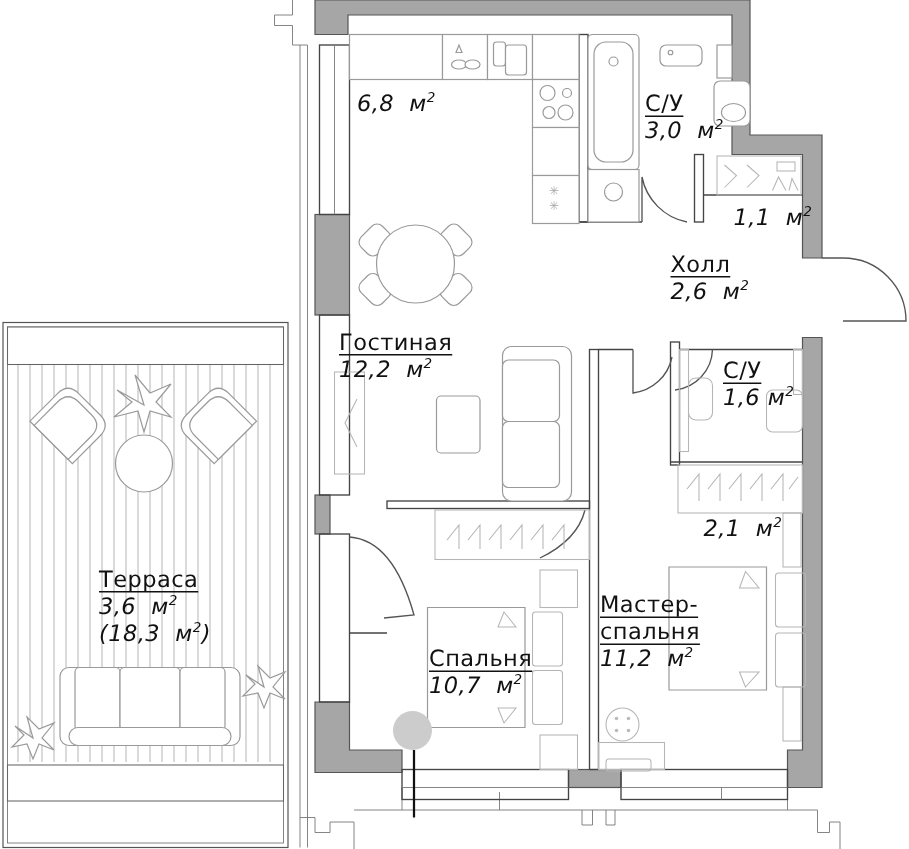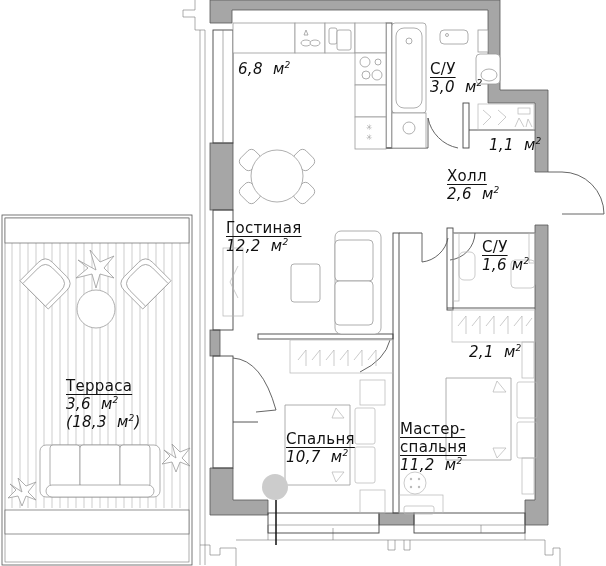--- a/index.html
+++ b/index.html
@@ -307,21 +307,21 @@
 <div class="label" style="left:469px; top:343px;text-align:center;">
   <span class="area"><span>2,1</span>&nbsp; <span>м</span><sup>2</sup></span>
 </div>
 
 <div class="label" style="left:66px; top:353px;margin-top:24px;">
   <span class="name">Терраса</span>
   <span class="area"><span>3,6</span>&nbsp; <span>м</span><sup>2</sup></span>
   <span class="area"><span>(18,3</span>&nbsp; <span>м</span><sup>2</sup><span>)</span></span>
 </div>
 
-<div class="label" style="left:400px; top:394px;margin-top:26px;">
+<div class="label" style="left:400px; top:394px;">
   <span class="name">Мастер-</span>
   <span class="name">спальня</span>
   <span class="area"><span>11,2</span>&nbsp; <span>м</span><sup>2</sup></span>
 </div>
 
 <div class="label" style="left:286px; top:430px;">
   <span class="name">Спальня</span>
   <span class="area"><span>10,7</span>&nbsp; <span>м</span><sup>2</sup></span>
 </div>
 

